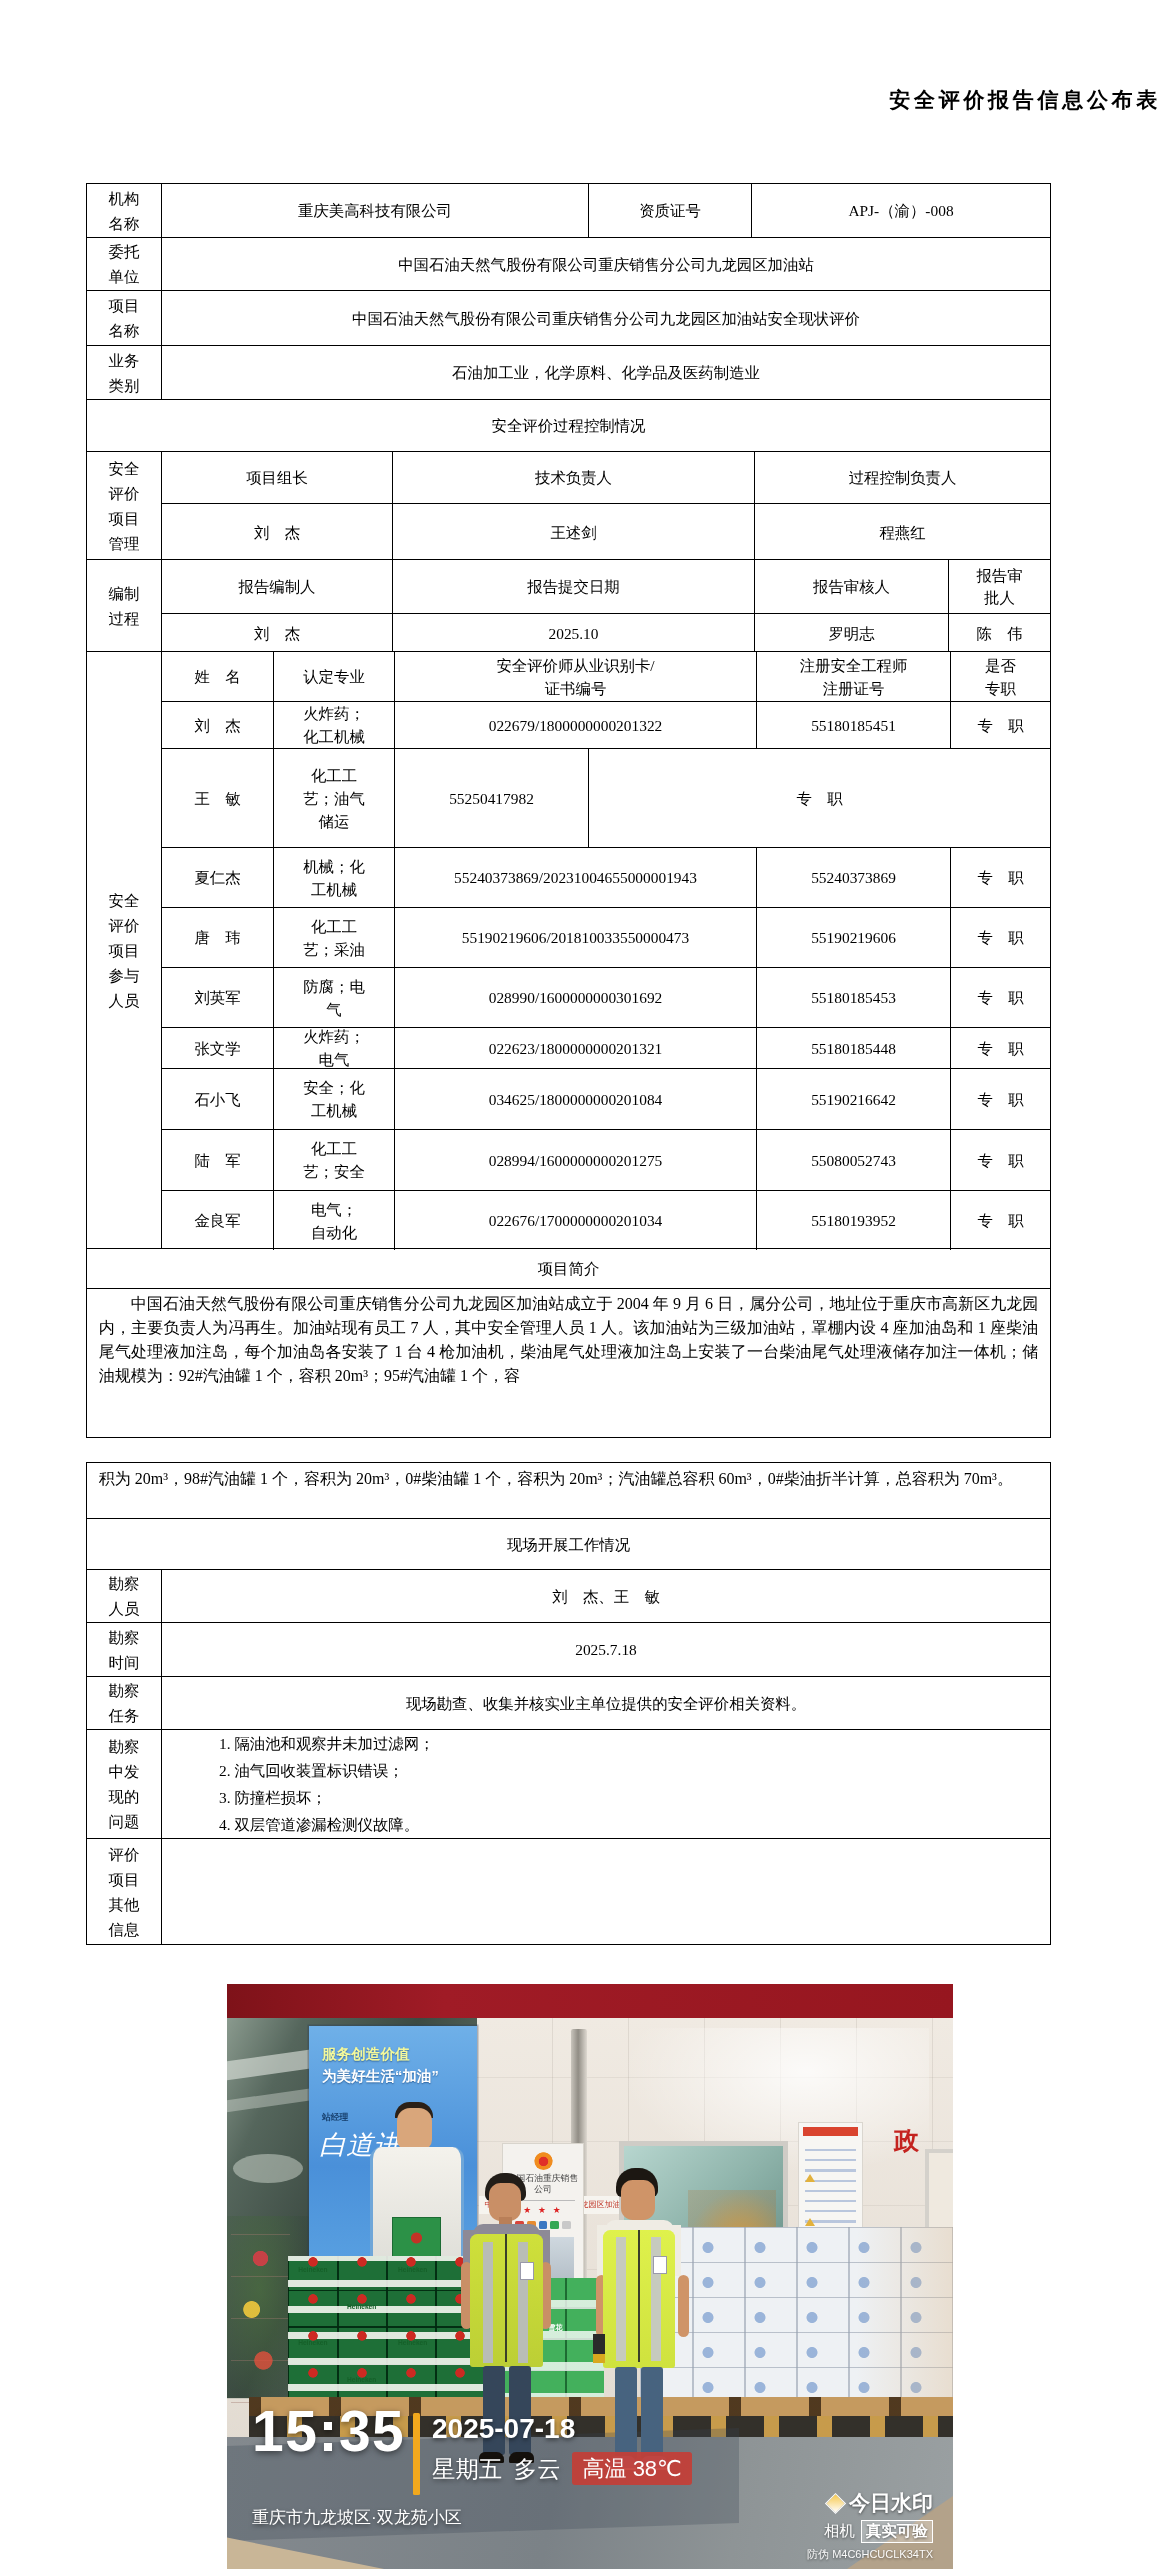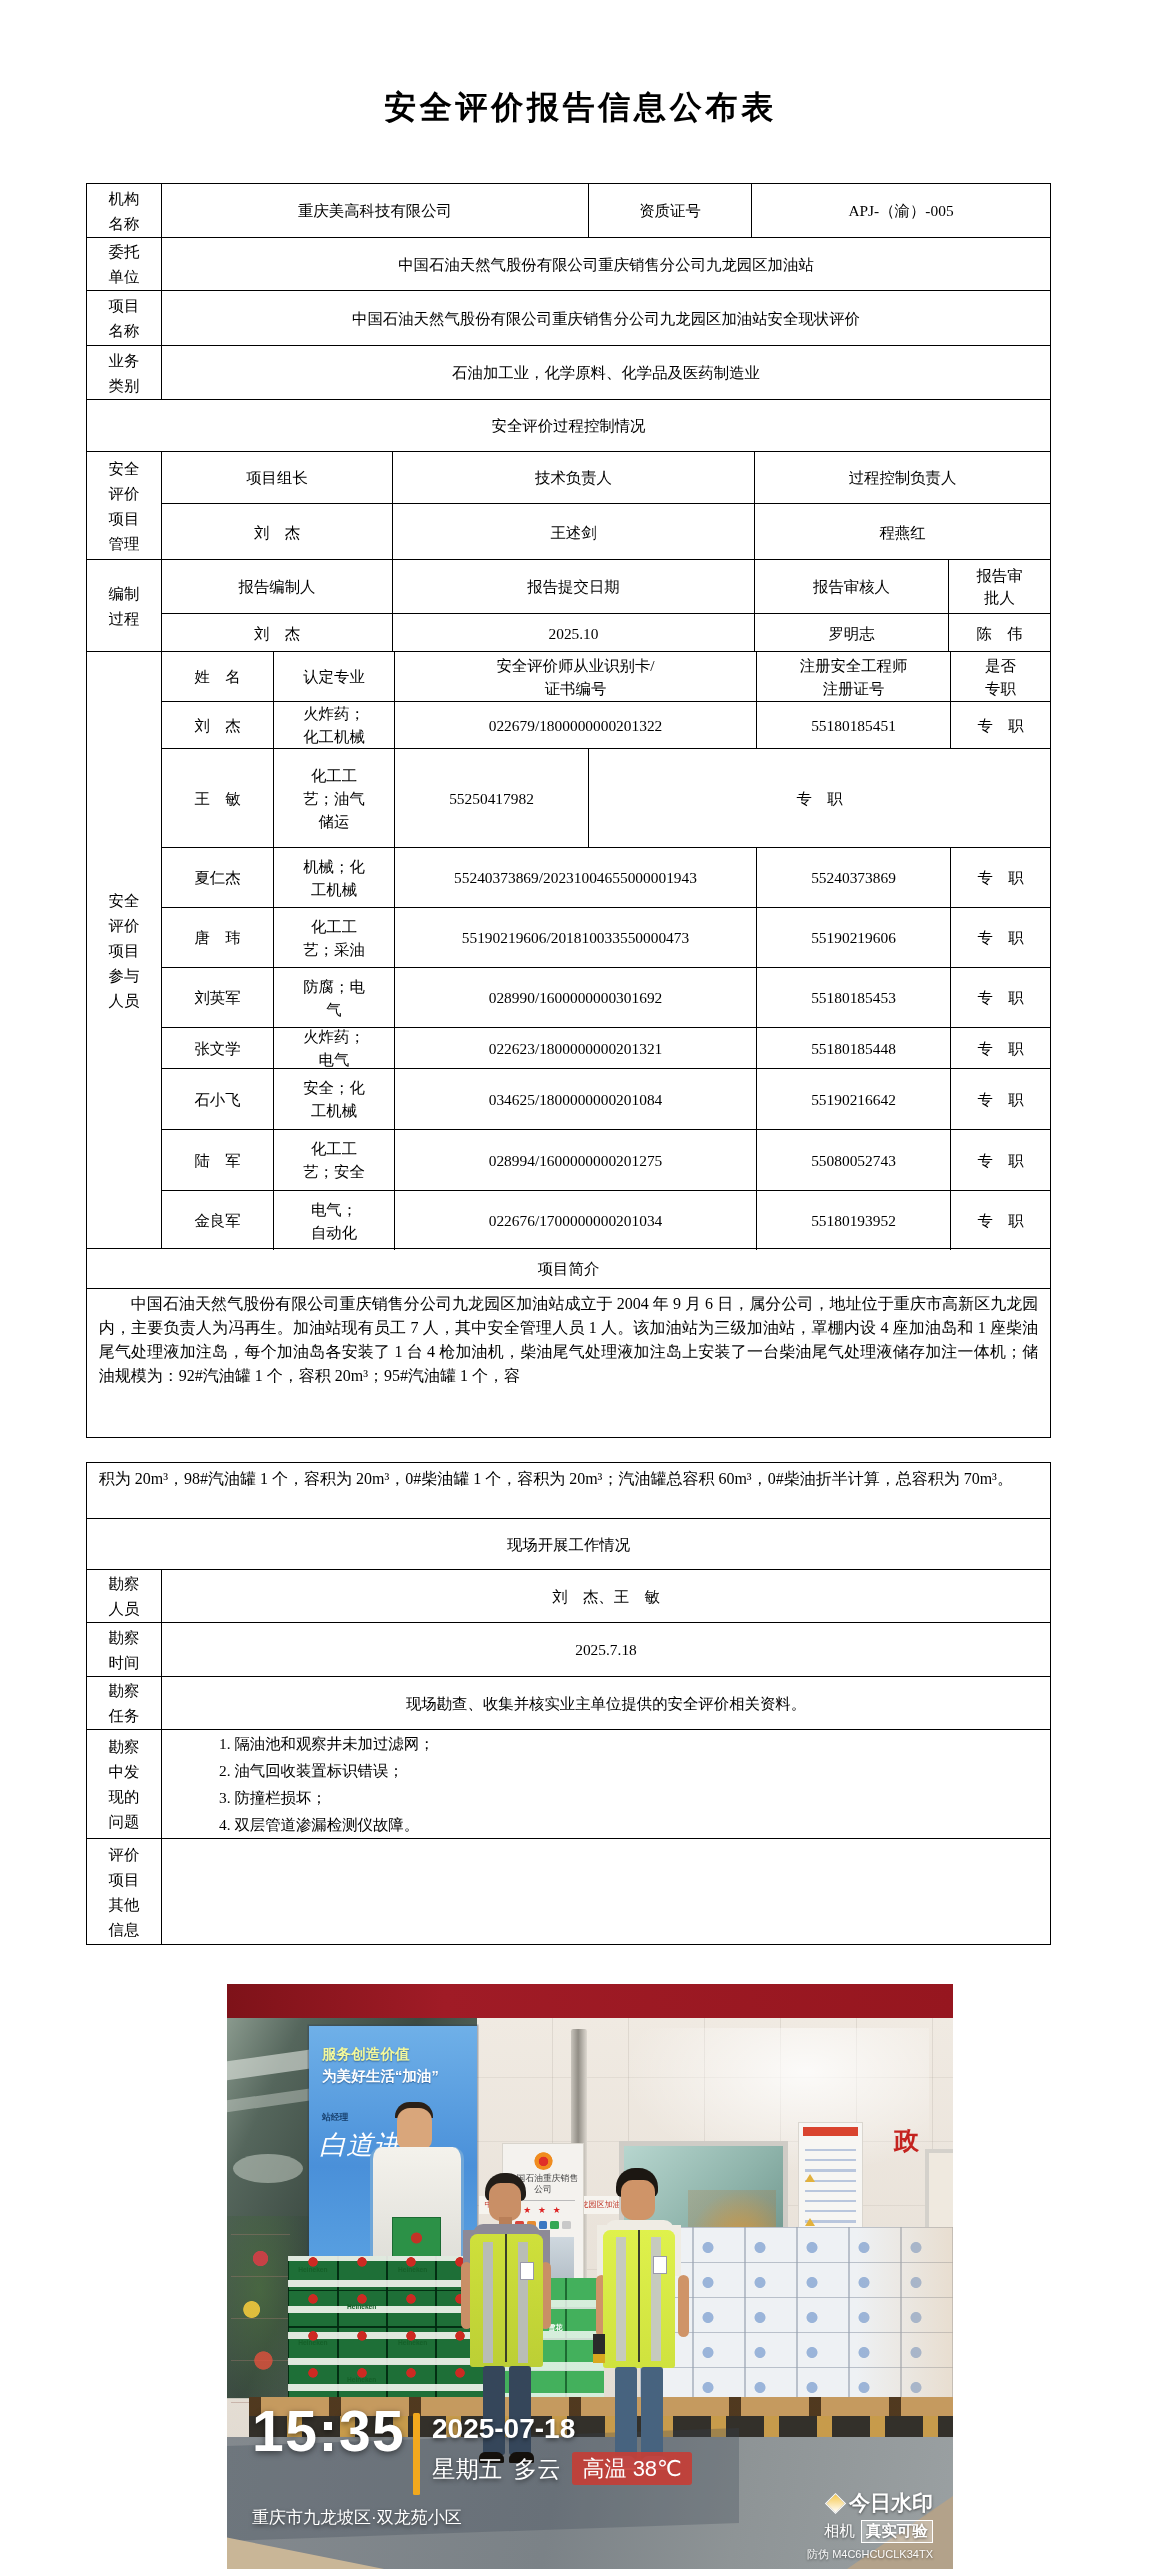--- a/index.html
+++ b/index.html
@@ -1,20 +1,20 @@
 <!DOCTYPE html>
 <html style="font-size:11.7px"><head>
 <meta charset="utf-8">
 <style>
   html,body{margin:0;padding:0;background:#fff;}
   .page{position:relative;width:1161px;height:2576px;background:#fff;overflow:hidden;
         font-family:"Liberation Serif","DejaVu Serif",serif;color:#000;}
-  .title{position:absolute;top:86px;left:0;width:100%;text-align:center;
+  .title{position:absolute;top:86px;left:0;width:100%;text-align:right;
          font-family:"Liberation Sans","DejaVu Sans",sans-serif;
-         font-size:32px;font-weight:bold;letter-spacing:3.7px;}
+         font-size:21px;font-weight:bold;letter-spacing:3.7px;}
   .tbl{position:absolute;left:86px;width:965px;border:1.5px solid #000;box-sizing:border-box;background:#fff;}
   .t1{top:183px;}
   .t2{top:1462px;}
   .row{display:flex;border-bottom:1.5px solid #000;box-sizing:border-box;align-items:stretch;}
   .row:last-child{border-bottom:none;}
   .cell{border-right:1.5px solid #000;box-sizing:border-box;display:flex;align-items:center;
         justify-content:center;text-align:center;white-space:pre-line;
         font-size:15.4px;line-height:23px;overflow:hidden;}
   .cell:last-child{border-right:none;}
   .lab{width:75px;flex:none;}
@@ -150,21 +150,21 @@
 <div class="page">
 
   <div class="title">安全评价报告信息公布表</div>
 
   <div class="tbl t1">
 
     <div class="row" style="height:54px">
       <div class="cell lab"><span class="li">机构名称</span></div>
       <div class="cell" style="width:427px">重庆美高科技有限公司</div>
       <div class="cell" style="width:163px">资质证号</div>
-      <div class="cell grow">APJ-（渝）-005</div>
+      <div class="cell grow">APJ-（渝）-008</div>
     </div>
 
     <div class="row" style="height:53px">
       <div class="cell lab"><span class="li">委托单位</span></div>
       <div class="cell grow">中国石油天然气股份有限公司重庆销售分公司九龙园区加油站</div>
     </div>
 
     <div class="row" style="height:55px">
       <div class="cell lab"><span class="li">项目名称</span></div>
       <div class="cell grow">中国石油天然气股份有限公司重庆销售分公司九龙园区加油站安全现状评价</div>

